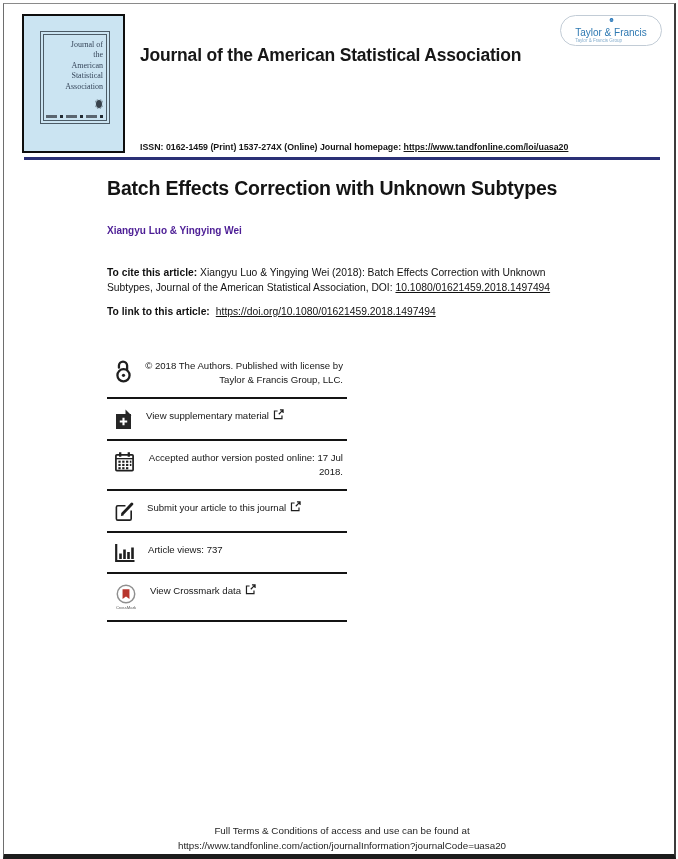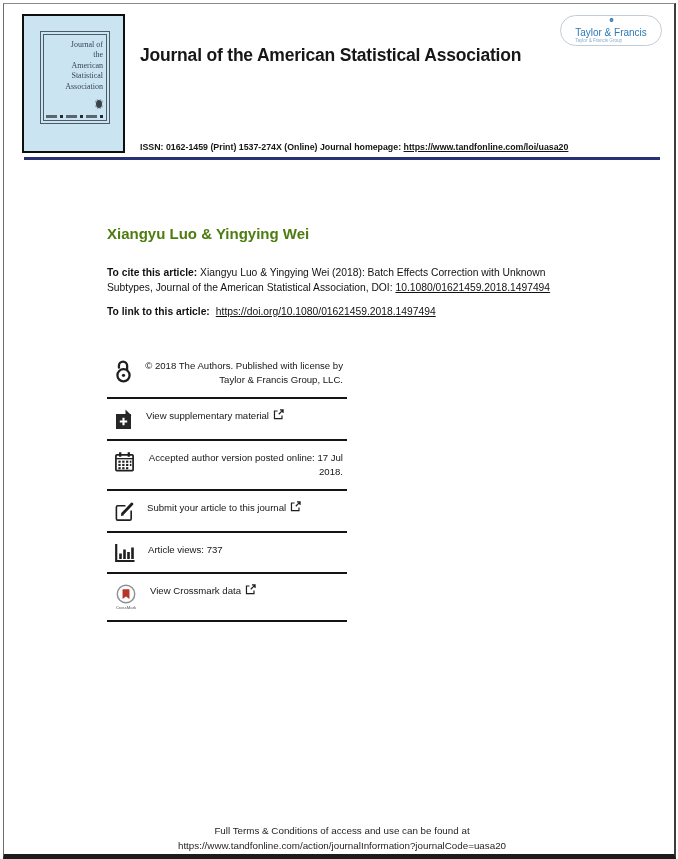--- a/index.html
+++ b/index.html
@@ -62,21 +62,21 @@
     position:absolute; left:20px; top:153px; width:636px; height:3px;
     background:#2a3076;
   }
   
   .article-title {
     position:absolute; left:103px; top:173px;
     font-size:19.5px; font-weight:700; color:#141414; letter-spacing:-0.2px;
   }
   .authors {
     position:absolute; left:103px; top:221px;
-    font-size:15px; font-weight:700; color:#4d7c0f;
+    font-size:10px; font-weight:700; color:#4c1d95;
   }
   .cite {
     position:absolute; left:103px; top:261px; width:480px;
     font-size:10.3px; line-height:1.5; color:#111;
   }
   .linkline {
     position:absolute; left:103px; top:302px;
     font-size:10.3px; color:#111;
   }
   .b { font-weight:700; }
@@ -131,20 +131,21 @@
       <div class="tf-tagline">Taylor &amp; Francis Group</div>
     </div>
   </div>
 
   <div class="journal-heading">Journal of the American Statistical Association</div>
   <div class="issn">
     <span>ISSN: 0162-1459 (Print) 1537-274X (Online) Journal homepage: </span><span class="link">https://www.tandfonline.com/loi/uasa20</span>
   </div>
   <div class="navy-rule"></div>
 
+  <div class="article-title">Batch Effects Correction with Unknown Subtypes</div>
   <div class="authors">Xiangyu Luo &amp; Yingying Wei</div>
 
   <div class="cite">
     <span class="b">To cite this article:</span><span> Xiangyu Luo &amp; Yingying Wei (2018): Batch Effects Correction with Unknown Subtypes, Journal of the American Statistical Association, DOI: </span><span class="u">10.1080/01621459.2018.1497494</span>
   </div>
 
   <div class="linkline">
     <span class="b">To link to this article:</span><span class="u">https://doi.org/10.1080/01621459.2018.1497494</span>
   </div>
 

